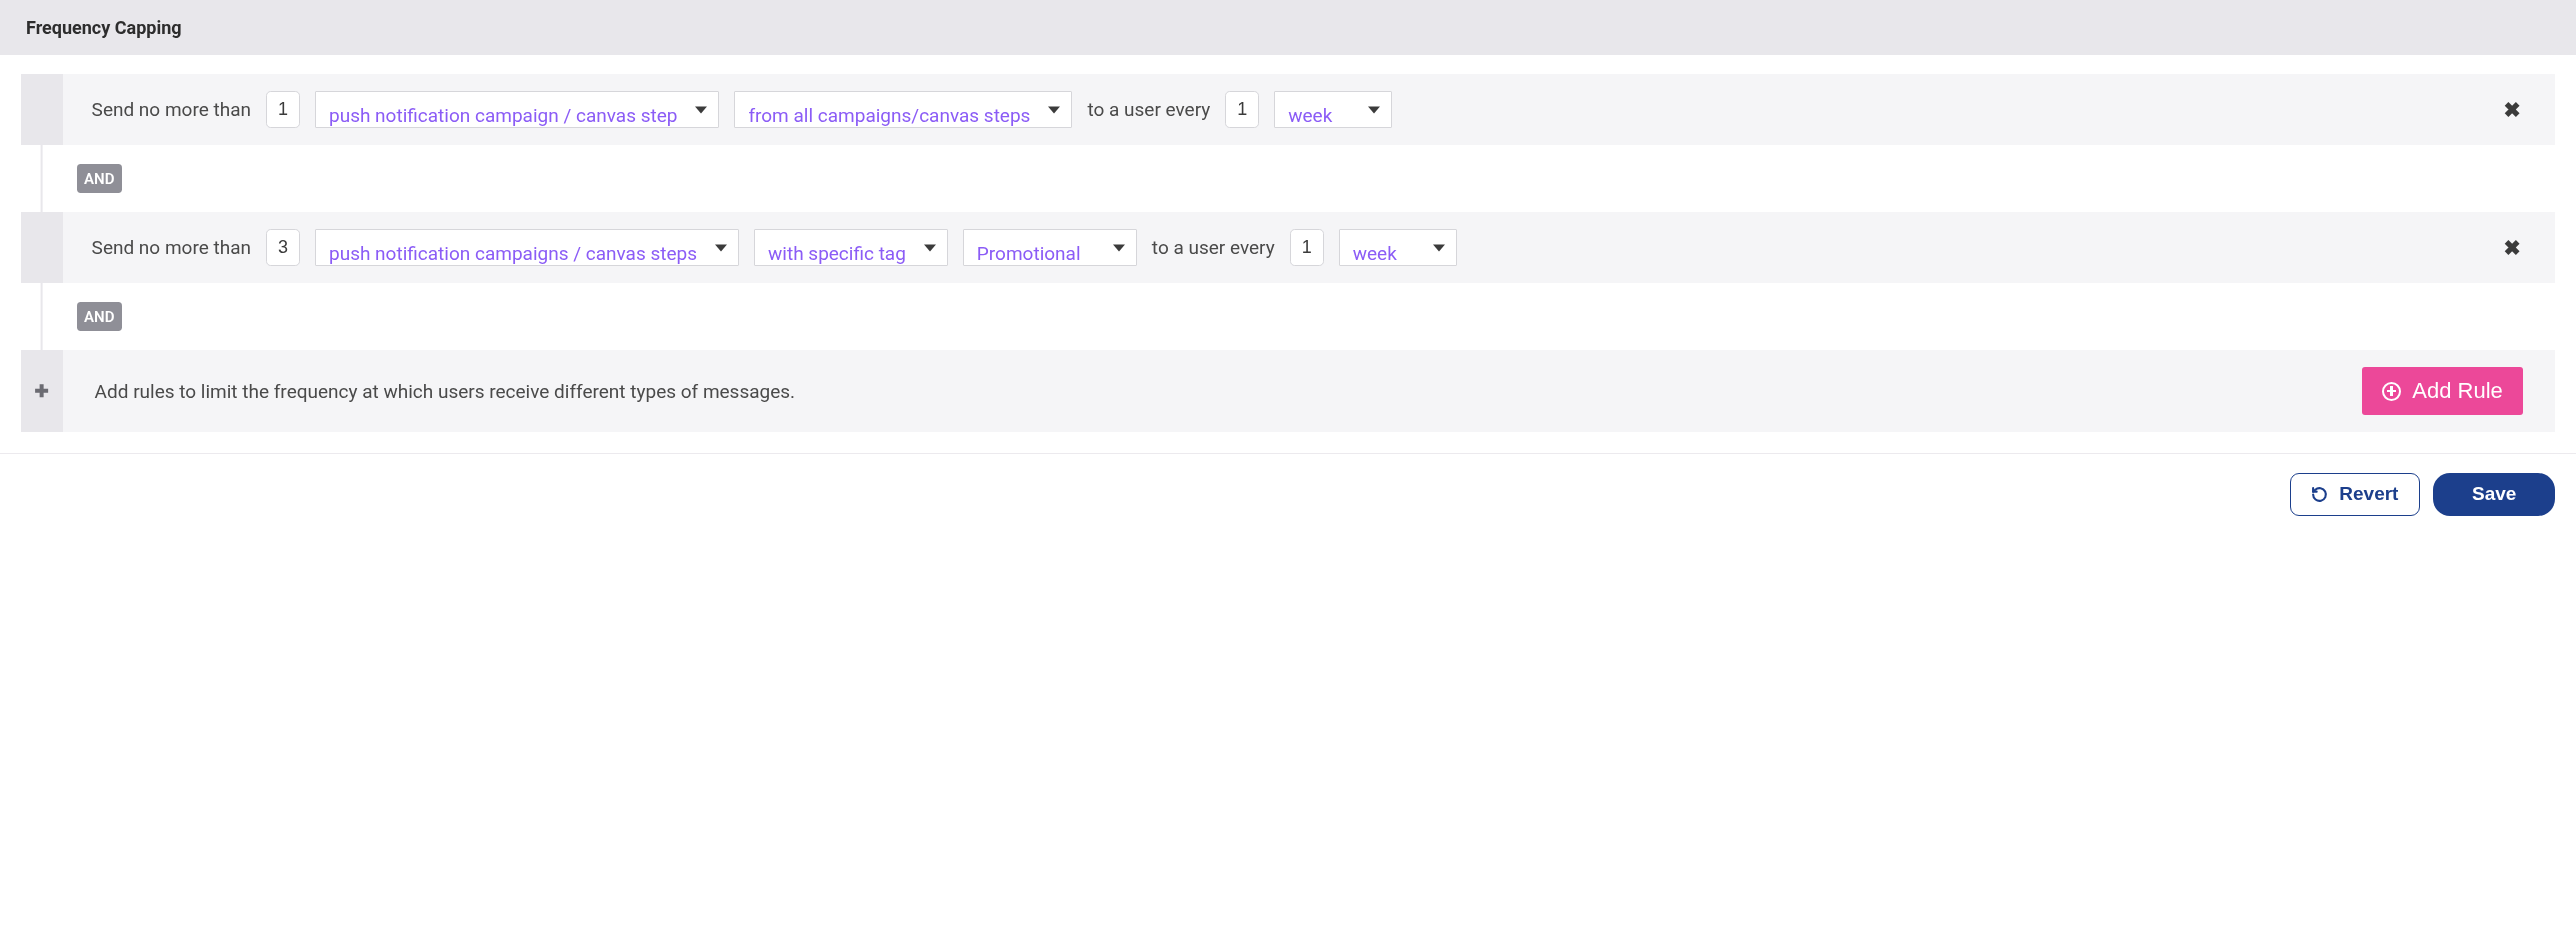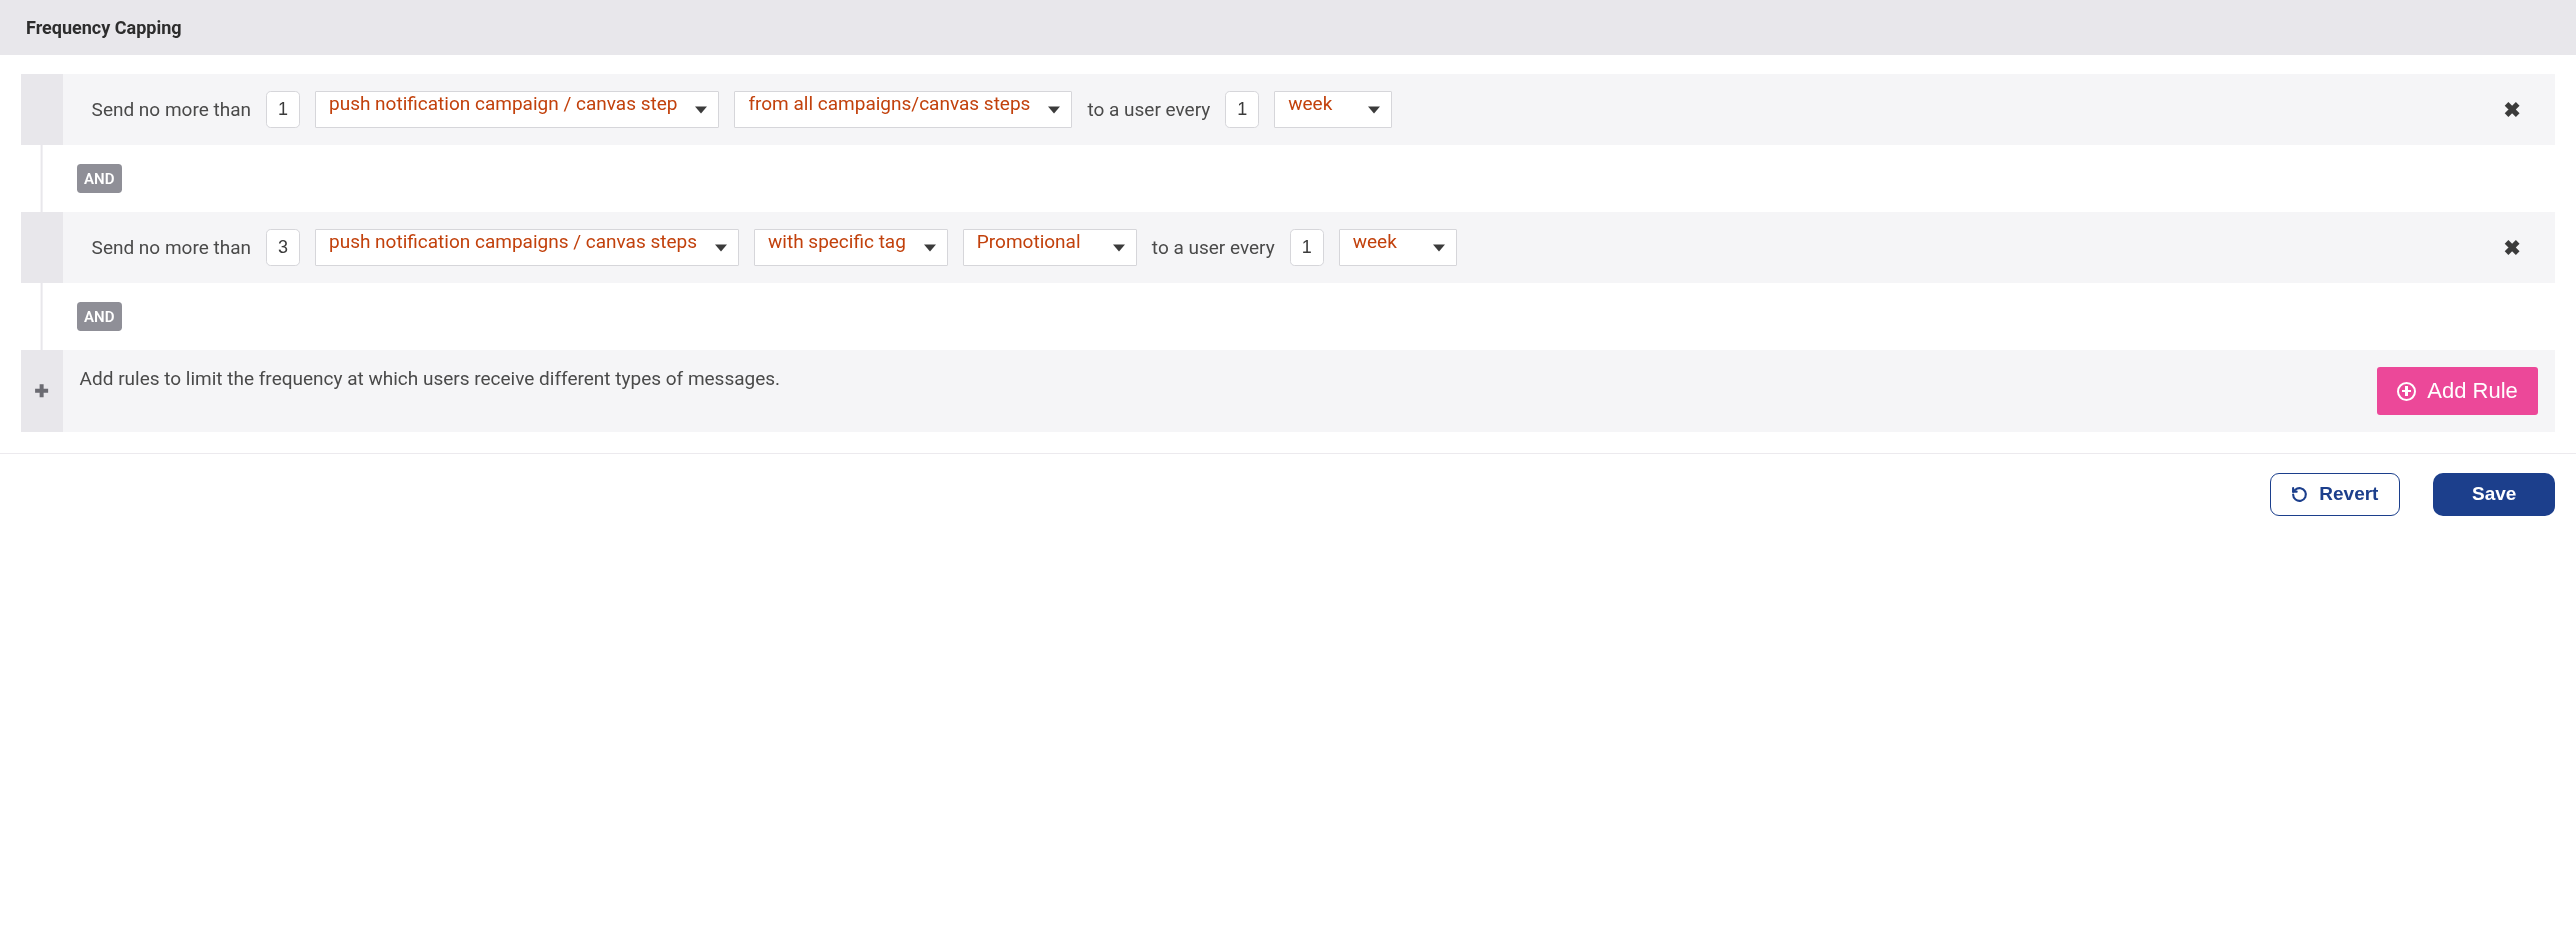--- a/index.html
+++ b/index.html
@@ -63,24 +63,24 @@
       color: #3b3b3b;
       padding: 0 3.7px;
     }
     .select-box {
       height: 37px;
       border: 0.9px solid #d6d6da;
       border-radius: 1px;
       background: #fff;
       padding: 0 41px 0 13px;
       font-size: 19px;
-      color: #c2410c;
+      color: #8b5cf6;
       position: relative;
       display: inline-flex;
-      align-items: flex-start;
+      align-items: flex-end;
       cursor: pointer;
       white-space: nowrap;
     }
     .select-caret {
       position: absolute;
       right: 11.2px;
       top: 50%;
       transform: translateY(-50%);
       width: 0;
       height: 0;
@@ -140,22 +140,23 @@
       display: flex;
       align-items: center;
       justify-content: center;
       font-size: 17px;
       color: #6b6b72;
       font-weight: 900;
     }
     .add-body {
       flex: 1;
       background: #f5f5f7;
-      padding: 17px 17px;
-      display: flex;
+      padding: 17px 32px;
+      display: flex;
+      align-items: center;
     }
     .add-text {
       color: #4a4a4a;
       font-size: 19px;
     }
     .add-rule-btn {
       margin-left: auto;
       background: #ec4899;
       color: #fff;
       border: none;
@@ -209,26 +210,25 @@
     }
     .revert-icon {
       width: 17px;
       height: 17px;
       display: inline-block;
     }
     .save-btn {
       background: #1c3f8c;
       color: #fff;
       border: none;
-      border-radius: 10px;
+      border-radius: 17px;
       padding: 10.3px 39px;
       font-size: 19px;
       font-weight: 600;
       cursor: pointer;
-      margin-left: 20px;
     }
   </style>
 </head>
 <body>
 
 <div class="header">
   <div class="header-title">Frequency Capping</div>
 </div>
 
 <div class="content">

